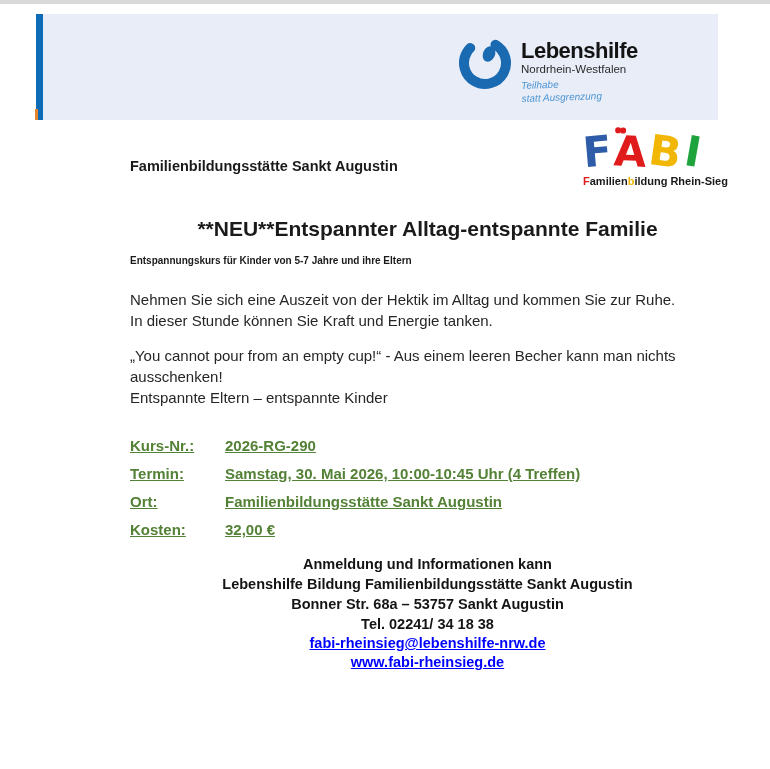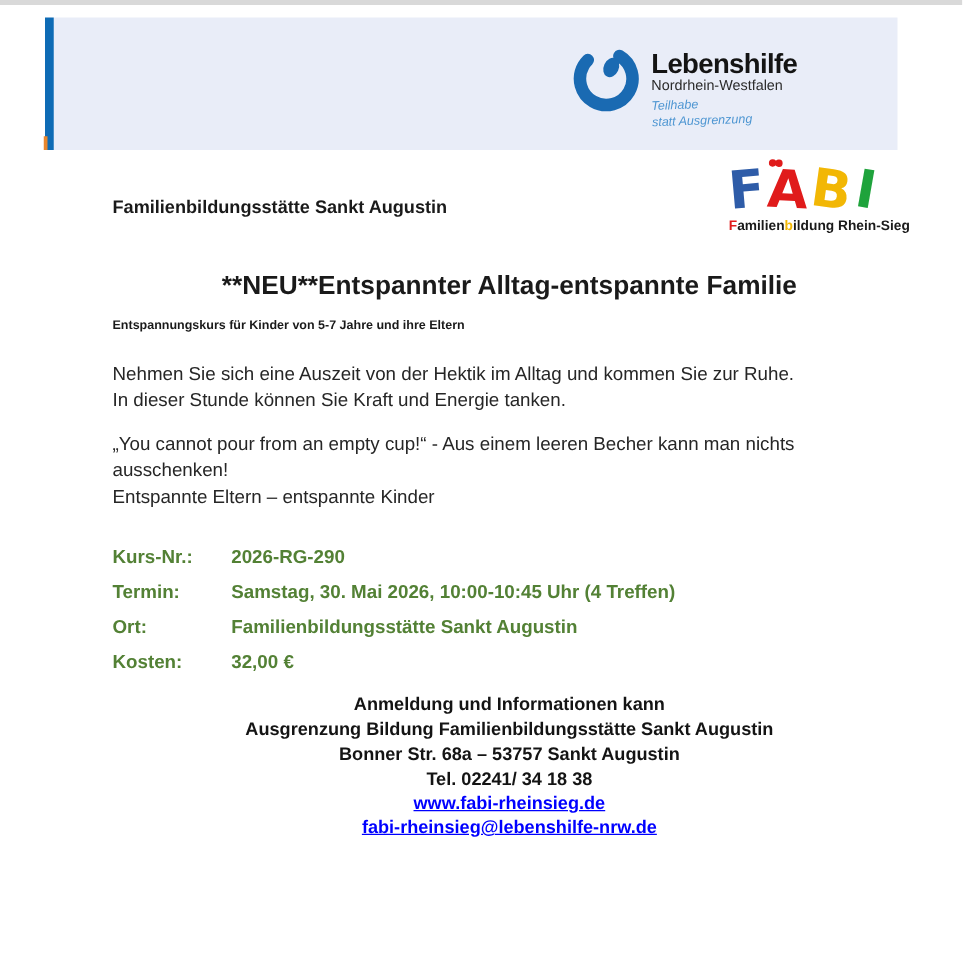--- a/index.html
+++ b/index.html
@@ -16,21 +16,21 @@
   .band-wrap{position:relative;height:106px;margin-top:10px;}
   .blue-bar{position:absolute;left:36px;top:0;width:7px;height:106px;background:#0e6bb5;}
   .orange-mark{position:absolute;left:35px;top:95px;width:3px;height:11px;background:#e8862d;}
   .band{position:absolute;left:43px;top:0;width:675px;height:106px;background:#e9edf8;}
   .brand{position:absolute;left:458px;top:16px;display:flex;gap:9px;}
   .brand-text{padding-top:10px;}
   .brand-name{font-size:22px;font-weight:bold;color:#141414;line-height:1;letter-spacing:-0.5px;}
   .brand-region{font-size:11.5px;color:#2b2b2b;margin-top:2px;line-height:1;}
   .brand-slogan{font-size:10px;font-style:italic;color:#4e96d2;margin-top:4px;line-height:1.25;transform:rotate(-2deg);transform-origin:left top;}
   
-  .content{padding:0 45px 0 90px;}
+  .content{padding:0 45px 0 90px;margin-left:40px;}
   .org-row{display:flex;align-items:flex-start;margin-top:8px;}
   .org-name{flex:1;font-size:14.5px;font-weight:bold;color:#1a1a1a;margin-top:30px;}
   .fabi{width:142px;text-align:left;}
   .fabi-letters{display:flex;align-items:flex-end;height:44px;line-height:40px;font-weight:800;font-family:"DejaVu Sans", sans-serif;}
   .fabi-letters span{display:inline-block;font-size:42px;}
   .fabi-f{color:#2e5ca8;transform:rotate(-5deg);}
   .fabi-a{color:#e01b1b;transform:rotate(3deg);position:relative;margin-left:2px;}
   .fabi-a i{position:absolute;width:6px;height:6px;border-radius:50%;background:#e01b1b;top:-4px;}
   .fabi-a i:first-child{left:5px;}
   .fabi-a i:last-child{left:15px;}
@@ -41,21 +41,21 @@
   .cap-yellow{color:#f2b705;}
   
   .title{font-size:21px;font-weight:bold;color:#1a1a1a;margin-top:30px;line-height:1.1;text-align:center;}
   .subtitle{font-size:10px;font-weight:bold;color:#1a1a1a;margin-top:15px;}
   .para{font-size:15px;line-height:21px;margin-top:0;white-space:pre-line;color:#262626;}
   .para.p1{margin-top:23px;}
   .para.p2{margin-top:14px;}
   .para.p3{margin-top:17px;}
   
   .details{margin-top:24px;font-size:15px;font-weight:bold;color:#538135;line-height:28px;}
-  .detail-row{display:flex;}
+  .detail-row{display:flex;text-decoration:underline;}
   .detail-label{width:95px;flex-shrink:0;}
   .detail-value{flex:1;}
   
   .footer{margin-top:10px;text-align:center;font-size:14.5px;font-weight:bold;line-height:20px;color:#141414;}
   .footer .link{display:block;color:#0000ff;text-decoration:underline;line-height:19px;cursor:pointer;}
 </style>
 </head>
 <body>
 
 <div class="page">
@@ -121,21 +121,21 @@
         <div class="detail-value">Familienbildungsstätte Sankt Augustin</div>
       </div>
       <div class="detail-row">
         <div class="detail-label">Kosten:</div>
         <div class="detail-value">32,00 €</div>
       </div>
     </div>
 
     <div class="footer">
       <div>Anmeldung und Informationen kann</div>
-      <div>Ausgrenzung Bildung Familienbildungsstätte Sankt Augustin</div>
+      <div>Lebenshilfe Bildung Familienbildungsstätte Sankt Augustin</div>
       <div>Bonner Str. 68a – 53757 Sankt Augustin</div>
       <div>Tel. 02241/ 34 18 38</div>
+      <a class="link">fabi-rheinsieg@lebenshilfe-nrw.de</a>
       <a class="link">www.fabi-rheinsieg.de</a>
-      <a class="link">fabi-rheinsieg@lebenshilfe-nrw.de</a>
     </div>
 
   </div>
 </div>
 
 </body></html>

